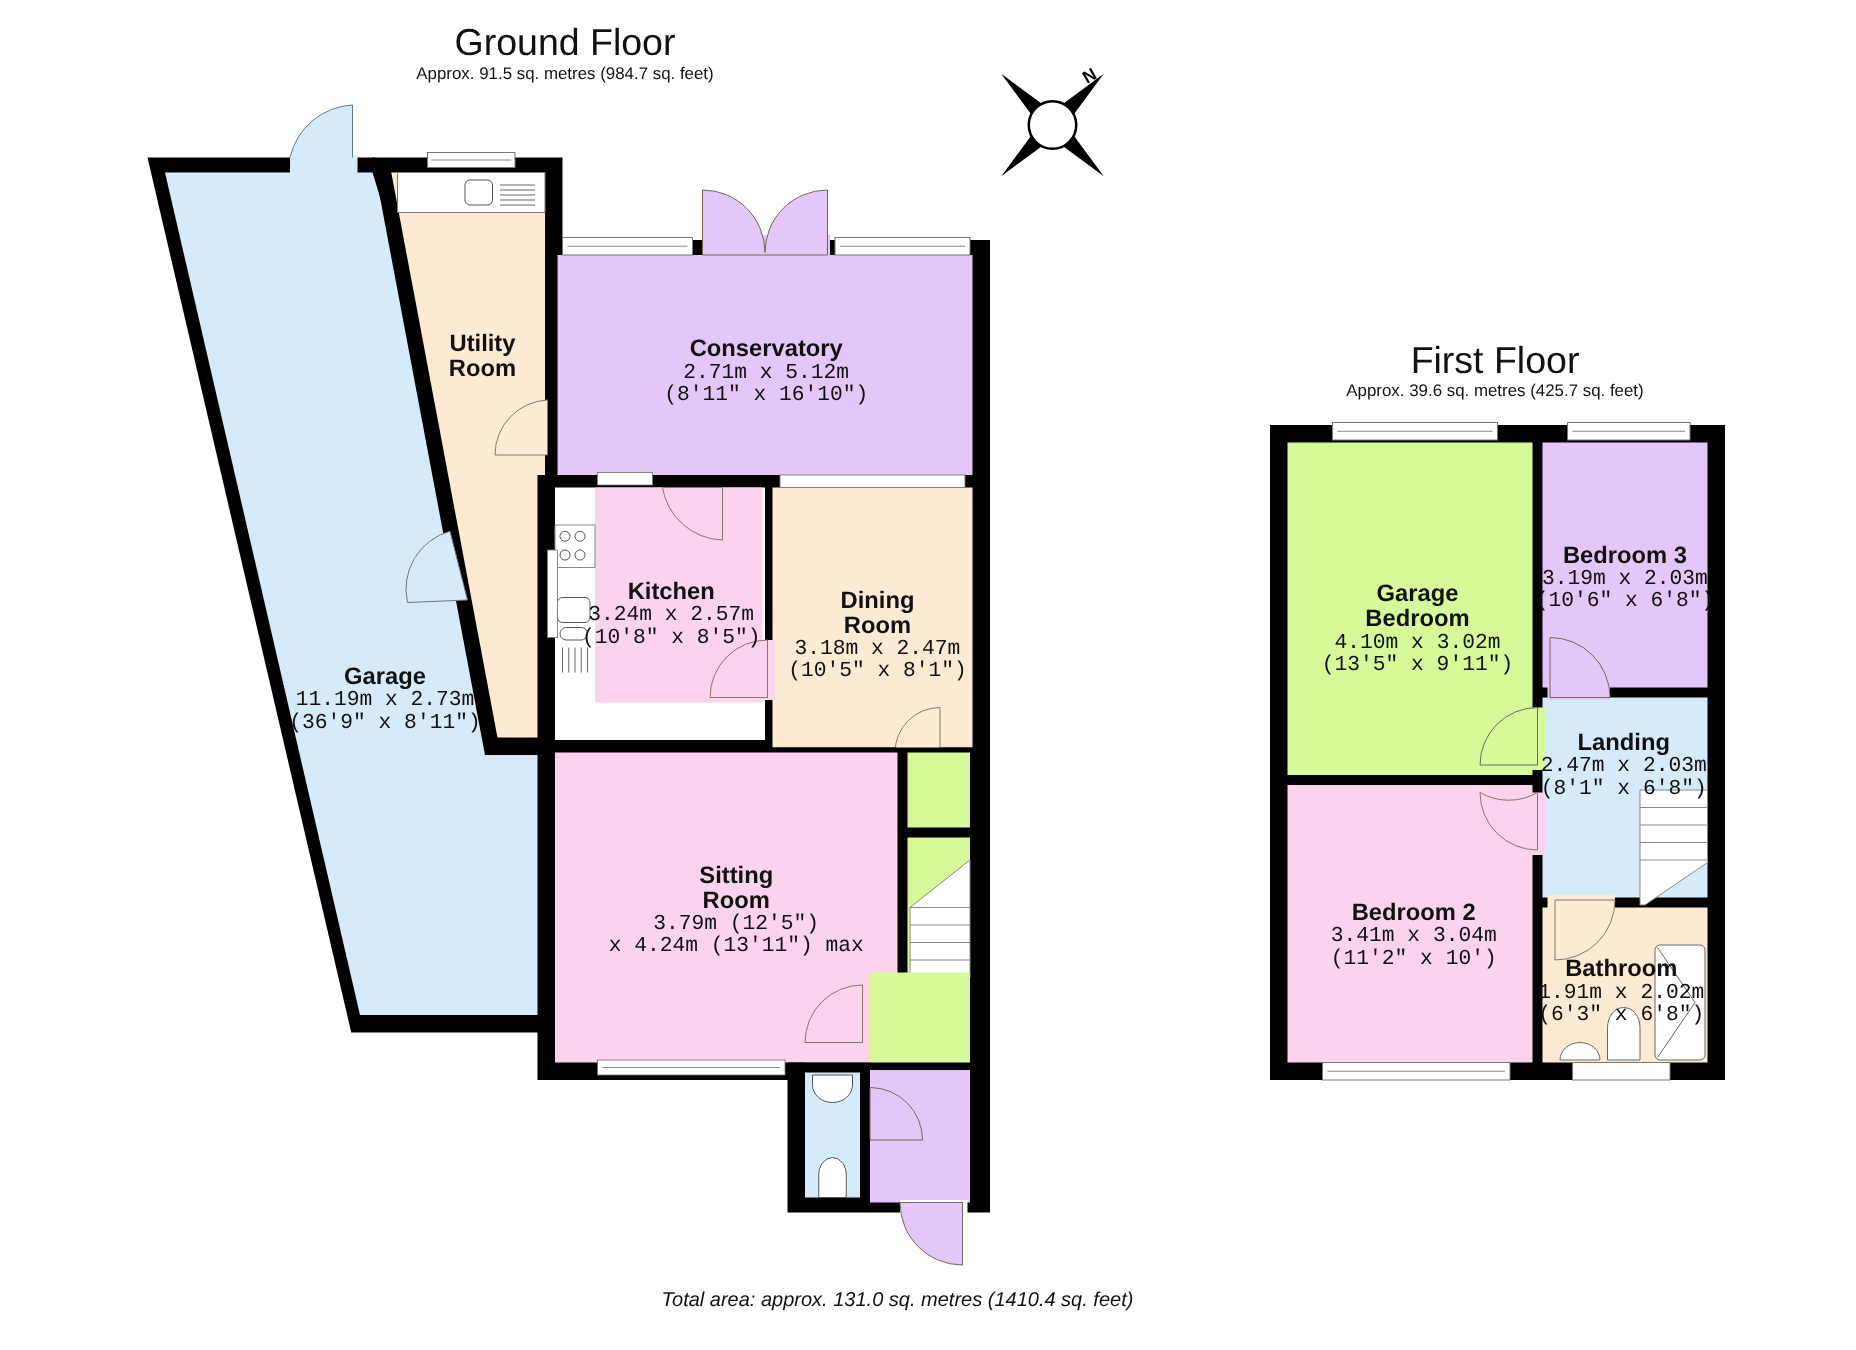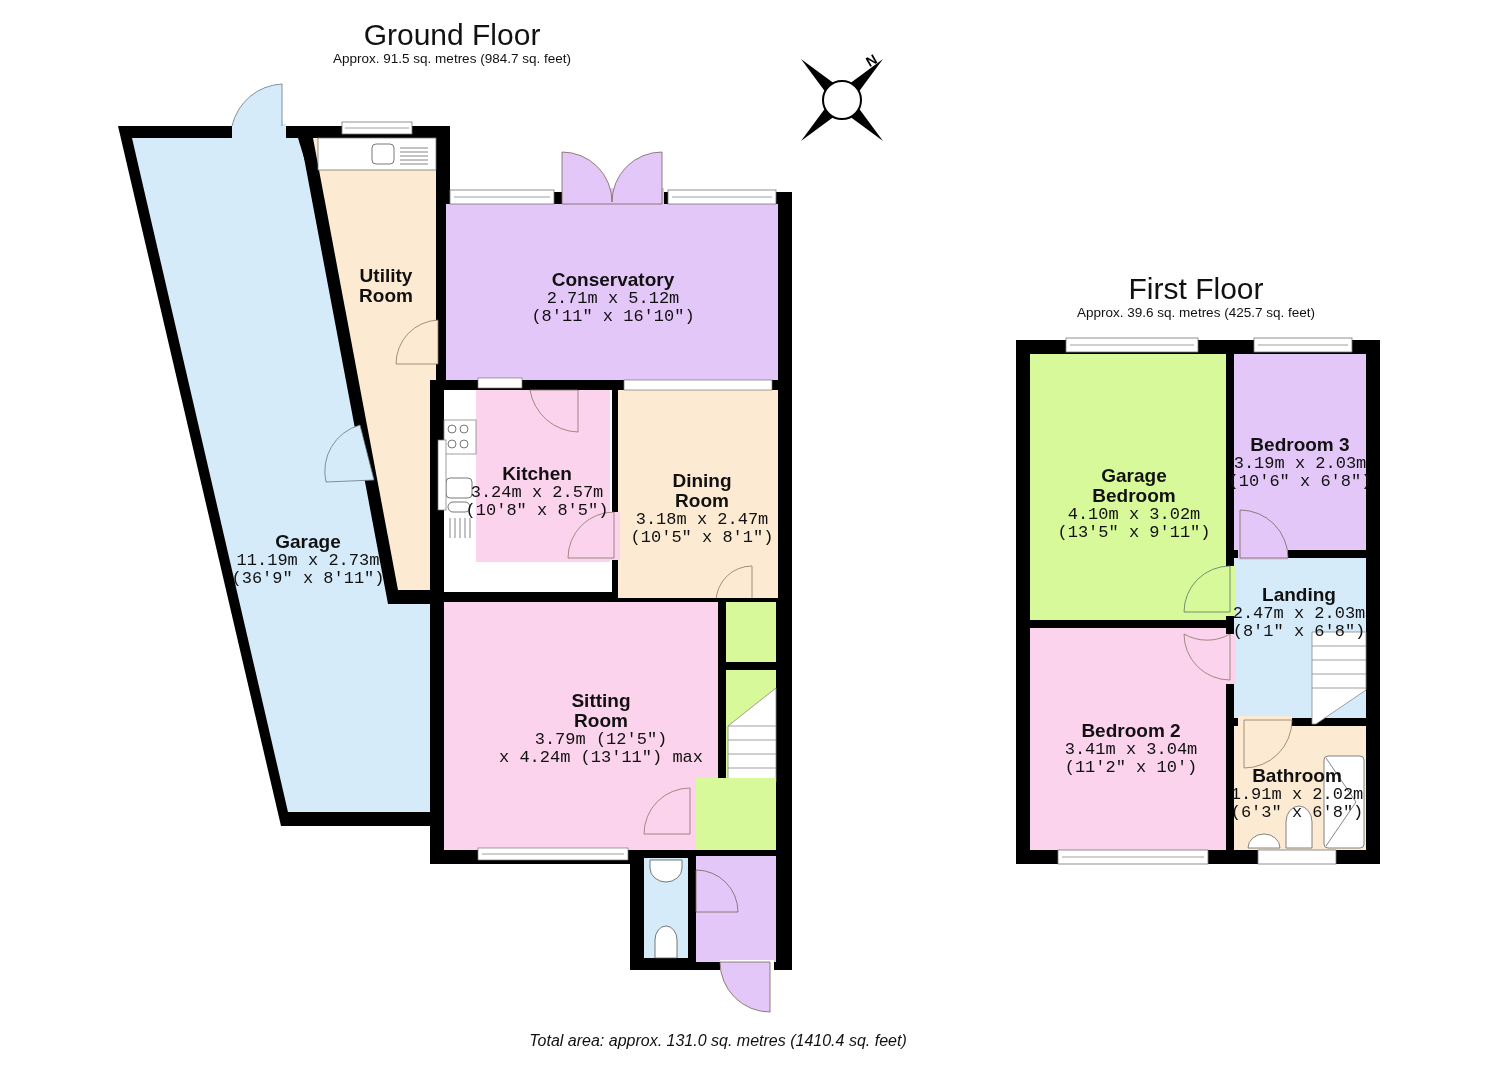--- a/index.html
+++ b/index.html
@@ -215,21 +215,21 @@
   <span class="n">Kitchen</span>
   <span class="d">3.24m x 2.57m</span>
   <span class="d">(10'8" x 8'5")</span>
 </div>
 <div class="lbl" style="left:702px; top:471px;">
   <span class="n">Dining</span>
   <span class="n">Room</span>
   <span class="d">3.18m x 2.47m</span>
   <span class="d">(10'5" x 8'1")</span>
 </div>
-<div class="lbl" style="left:589px; top:691px;margin-left:12px;">
+<div class="lbl" style="left:589px; top:691px;">
   <span class="n">Sitting</span>
   <span class="n">Room</span>
   <span class="d">3.79m (12'5")</span>
   <span class="d">x 4.24m (13'11") max</span>
 </div>
 
 <div class="lbl" style="left:1134px; top:466px;">
   <span class="n">Garage</span>
   <span class="n">Bedroom</span>
   <span class="d">4.10m x 3.02m</span>

